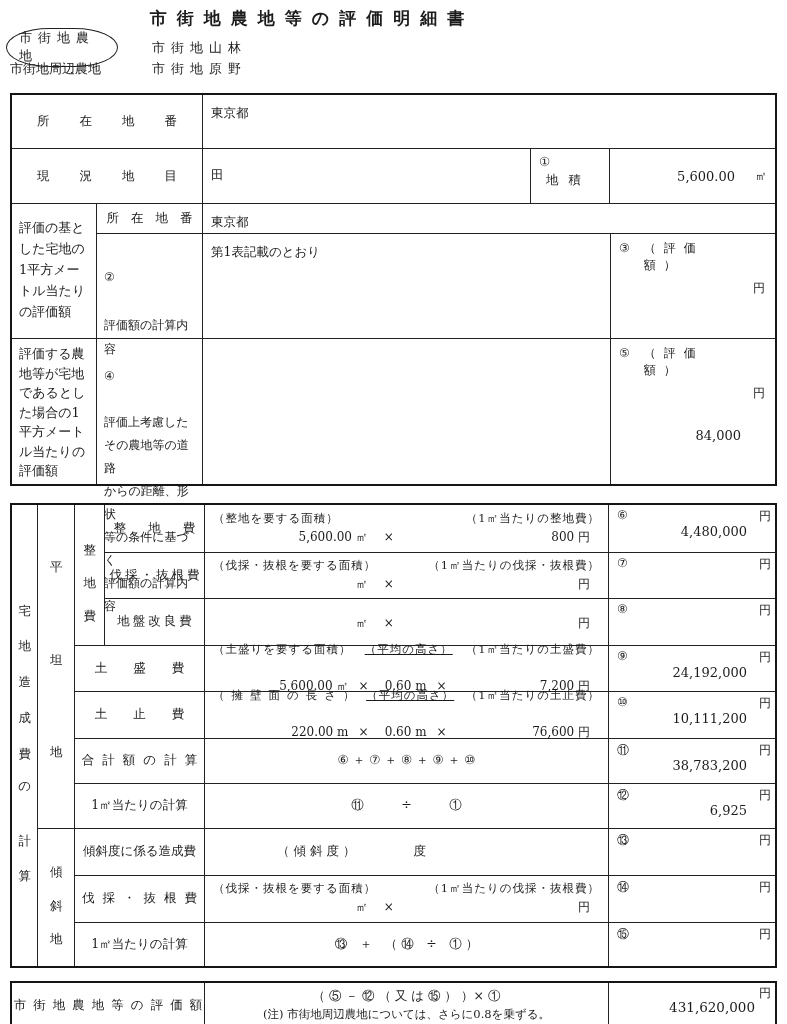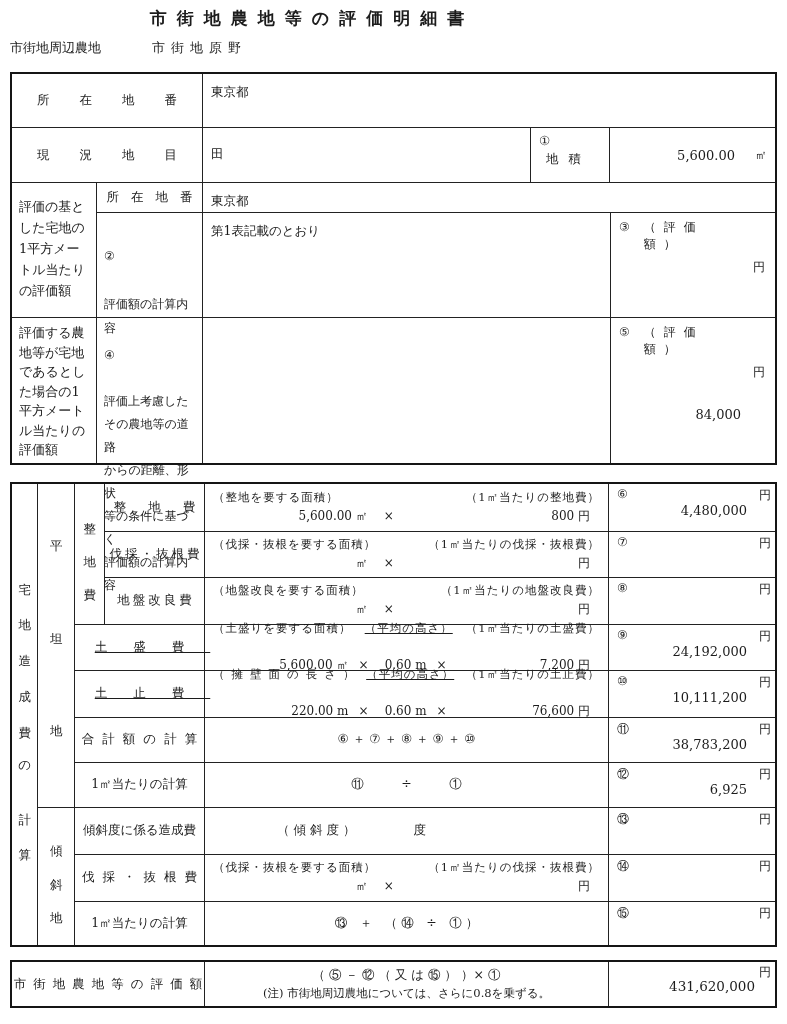--- a/index.html
+++ b/index.html
@@ -40,21 +40,21 @@
   .col { display: flex; flex-direction: column; flex: 1; min-width: 0; }
   .bT { border-top: 1px solid #222; }
   .bL { border-left: 1px solid #222; }
   .bR { border-right: 1px solid #222; }
   .bR2 { border-right: 1.5px solid #222; }
   .cell { min-width: 0; }
   .flex1 { flex: 1; }
 
   .lc { display: flex; align-items: center; justify-content: center; font-size: 12.5px; text-align: center; }
   .ls30 { letter-spacing: 30px; margin-right: -30px; }
-  .ls26 { letter-spacing: 26px; margin-right: -26px; text-decoration: underline; }
+  .ls26 { letter-spacing: 26px; margin-right: -26px; }
   .ls22 { letter-spacing: 22px; margin-right: -22px; }
   .ls12 { letter-spacing: 12px; margin-right: -12px; }
   .ls10 { letter-spacing: 10px; margin-right: -10px; }
   .ls8  { letter-spacing: 8px;  margin-right: -8px; }
   .ls7  { letter-spacing: 7px;  margin-right: -7px; }
   .ls3  { letter-spacing: 3px;  margin-right: -3px; }
 
   
   .t1 { margin-top: 14px; }
   .t1 .content { font-size: 12.5px; padding: 10px 8px 2px 8px; }
@@ -120,20 +120,28 @@
 </style>
 </head>
 <body>
 
 <div class="page">
 
   <div class="title">市街地農地等の評価明細書</div>
 
   <div class="landtypes">
     <div class="lt-row">
+      <span class="lt-c1">
+        <span class="lt-oval">
+          <span class="lt-spread">市街地農地</span>
+        </span>
+      </span>
+      <span class="lt-spread">市街地山林</span>
+    </div>
+    <div class="lt-row">
       <span class="lt-c1">市街地周辺農地</span>
       <span class="lt-spread">市街地原野</span>
     </div>
   </div>
 
   <div class="tbl t1">
 
     <div class="row" style="height:53px">
       <div class="cell lc bR2" style="width:191px">
         <span class="ls30">所在地番</span>
@@ -280,24 +288,20 @@
                     </div>
                     <div class="nv"></div>
                   </div>
                 </div>
 
                 <div class="row r465 bT">
                   <div class="cell lc wD1 bR">
                     <span class="ls3">地盤改良費</span>
                   </div>
                   <div class="fc">
-                    <div class="fh">
-                      <span>（地盤改良を要する面積）</span>
-                      <span>（1㎡当たりの地盤改良費）</span>
-                    </div>
                     <div class="fv">
                       <span class="p40">㎡</span>
                       <span class="op">×</span>
                       <span class="pr">円</span>
                     </div>
                   </div>
                   <div class="ncell wF bL">
                     <div class="nl">
                       <span>⑧</span>
                       <span>円</span>

